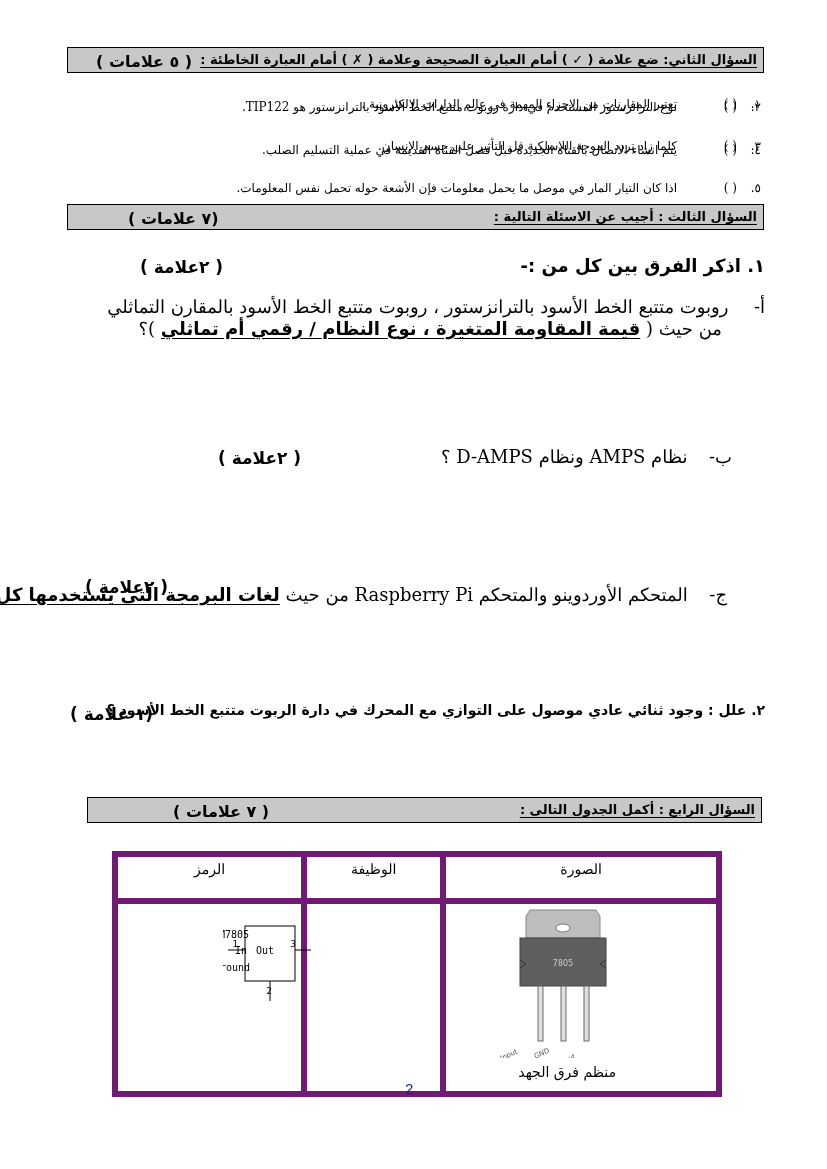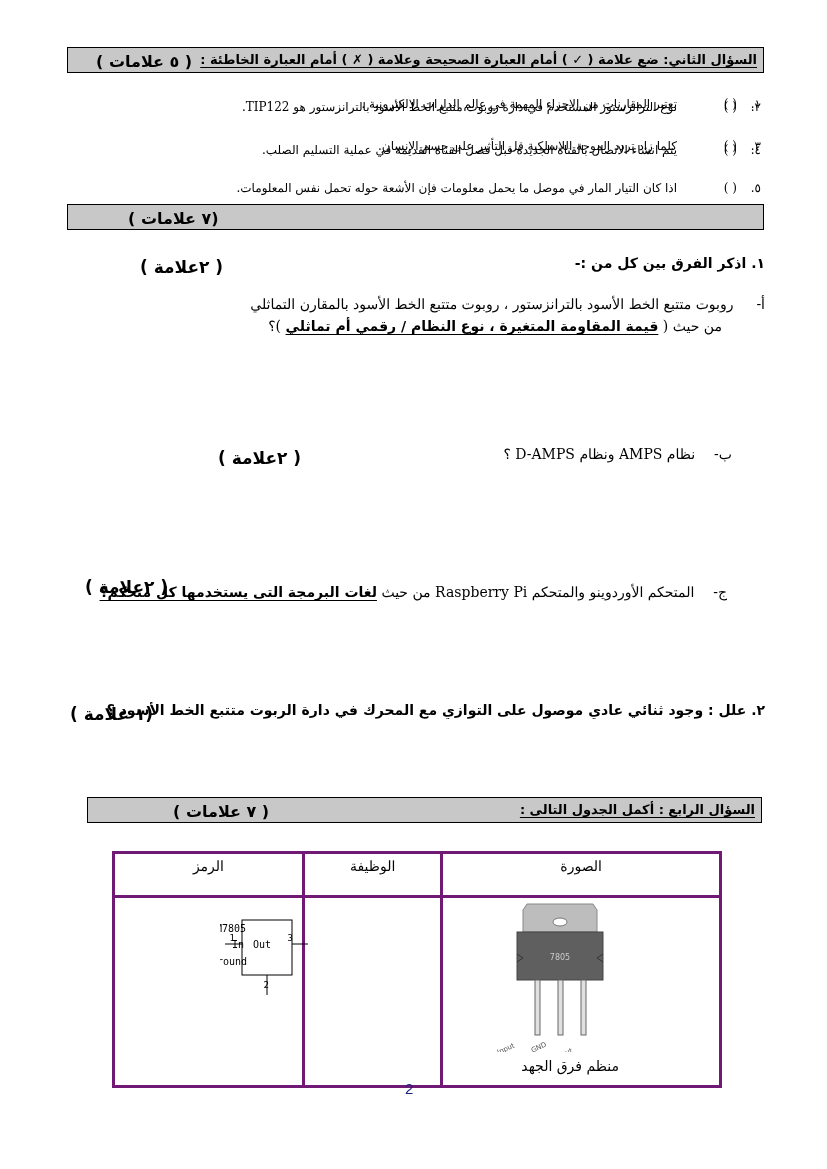--- a/index.html
+++ b/index.html
@@ -7,24 +7,24 @@
            font-family: "DejaVu Serif", serif; color: #000; }
     .abs { position: absolute; }
     .hdr-box { position: absolute; background: #c8c8c8; border: 1.5px solid #000; box-sizing: border-box; }
     .hdr-title { position: absolute; right: 6px; top: 4px; font-family: "DejaVu Sans", sans-serif; font-weight: bold; font-size: 13px; direction: rtl; text-decoration: underline; text-underline-offset: 3px; }
     .hdr-marks { position: absolute; top: 4px; font-family: "DejaVu Sans", sans-serif; font-weight: bold; font-size: 16px; direction: rtl; }
     .tf-line { position: absolute; right: 66px; left: 60px; font-size: 12px; direction: rtl; line-height: 18px; white-space: nowrap; }
     .tf-num { display: inline-block; width: 24px; }
     .tf-paren { display: inline-block; width: 60px; }
     .bold { font-weight: bold; font-family: "DejaVu Sans", sans-serif; }
     .u { text-decoration: underline; text-underline-offset: 3px; }
-    .q-text { font-size: 14px; direction: rtl; white-space: nowrap; }
+    .q-text { font-size: 18px; direction: rtl; white-space: nowrap; }
     .marks-small { font-family: "DejaVu Sans", sans-serif; font-weight: bold; font-size: 17px; direction: rtl; }
     table.comp { position: absolute; left: 112px; top: 851px; width: 610px; border-collapse: collapse; direction: rtl; }
-    table.comp th, table.comp td { border: 3px solid #701a75; font-weight: normal; font-size: 14px; }
+    table.comp th, table.comp td { border: 6px solid #701a75; font-weight: normal; font-size: 14px; }
     table.comp th { height: 36px; vertical-align: top; padding-top: 4px; }
     table.comp td { height: 185px; vertical-align: top; }
     .page-num { position: absolute; left: 405px; top: 1080px; font-family: "Liberation Sans", sans-serif; font-size: 15px; color: #1a237e; }
   </style>
 </head>
 <body>
 
 <div class="hdr-box" style="left:67px; top:47px; width:697px; height:26px;">
   <span class="hdr-title">السؤال الثاني: ضع علامة ( ✓ ) أمام العبارة الصحيحة وعلامة ( ✗ ) أمام العبارة الخاطئة :</span>
   <span class="hdr-marks" style="left:28px;">( ٥ علامات )</span>
@@ -40,20 +40,21 @@
   <span class="tf-num">٣.</span><span class="tf-paren">(       )</span><span>كلما زاد تردد الموجة اللاسلكية قل التأثير على جسم الإنسان.</span>
 </div>
 <div class="tf-line" style="top:141px;">
   <span class="tf-num">٤.</span><span class="tf-paren">(       )</span><span>يتم انشاء الاتصال بالقناة الجديدة قبل فصل القناة القديمة في عملية التسليم الصلب.</span>
 </div>
 <div class="tf-line" style="top:179px;">
   <span class="tf-num">٥.</span><span class="tf-paren">(       )</span><span>اذا كان التيار المار في موصل ما يحمل معلومات فإن الأشعة حوله تحمل نفس المعلومات.</span>
 </div>
 
 <div class="hdr-box" style="left:67px; top:204px; width:697px; height:26px;">
+  <span class="hdr-title">السؤال الثالث : أجيب عن الاسئلة التالية :</span>
   <span class="hdr-marks" style="left:60px;text-align:center;">(٧ علامات )</span>
 </div>
 
 <div class="abs q-text bold" style="right:62px; top:255px;">١. اذكر الفرق بين كل من :-</div>
 <div class="abs marks-small" style="left:140px; top:257px;">( ٢علامة )</div>
 
 <div class="abs q-text" style="right:62px; top:296px;">
   <span>أ-</span>
   <span style="display:inline-block; width:14px;"></span>
   <span>روبوت متتبع الخط الأسود بالترانزستور ، روبوت متتبع الخط الأسود بالمقارن التماثلي</span>

